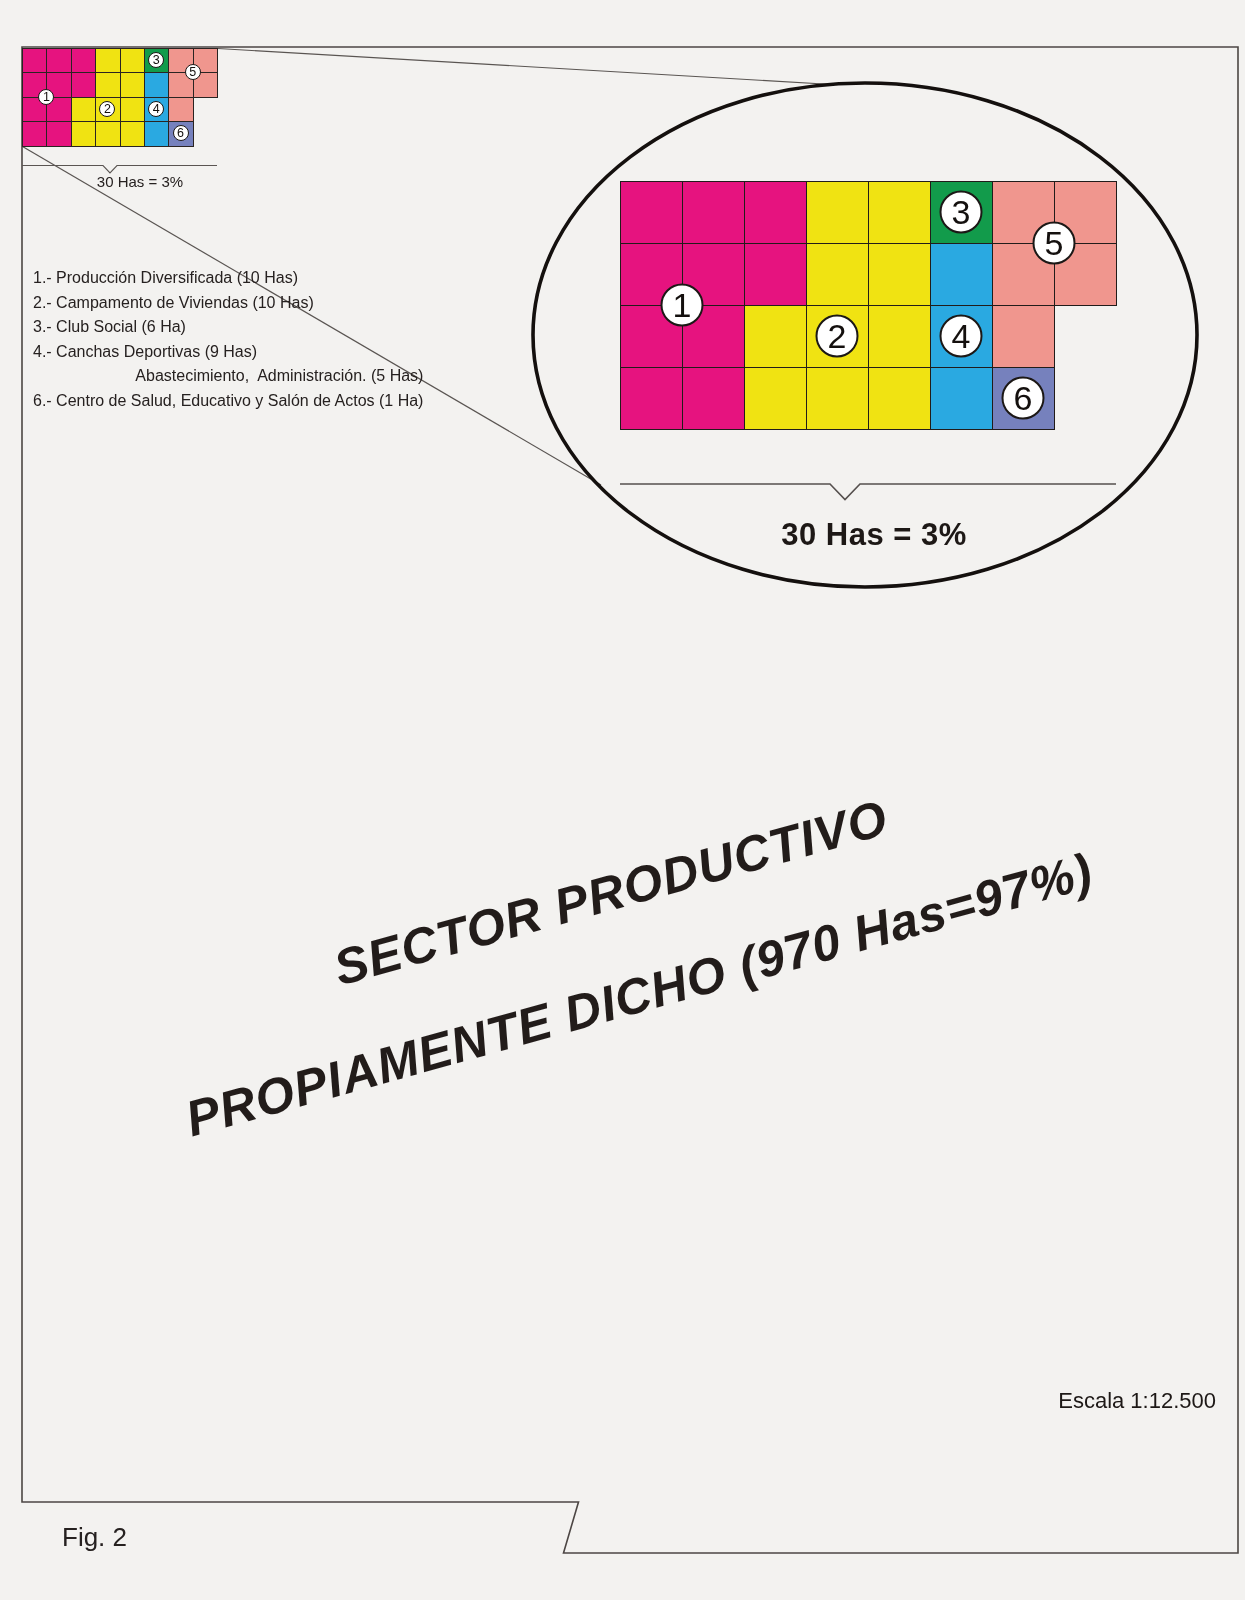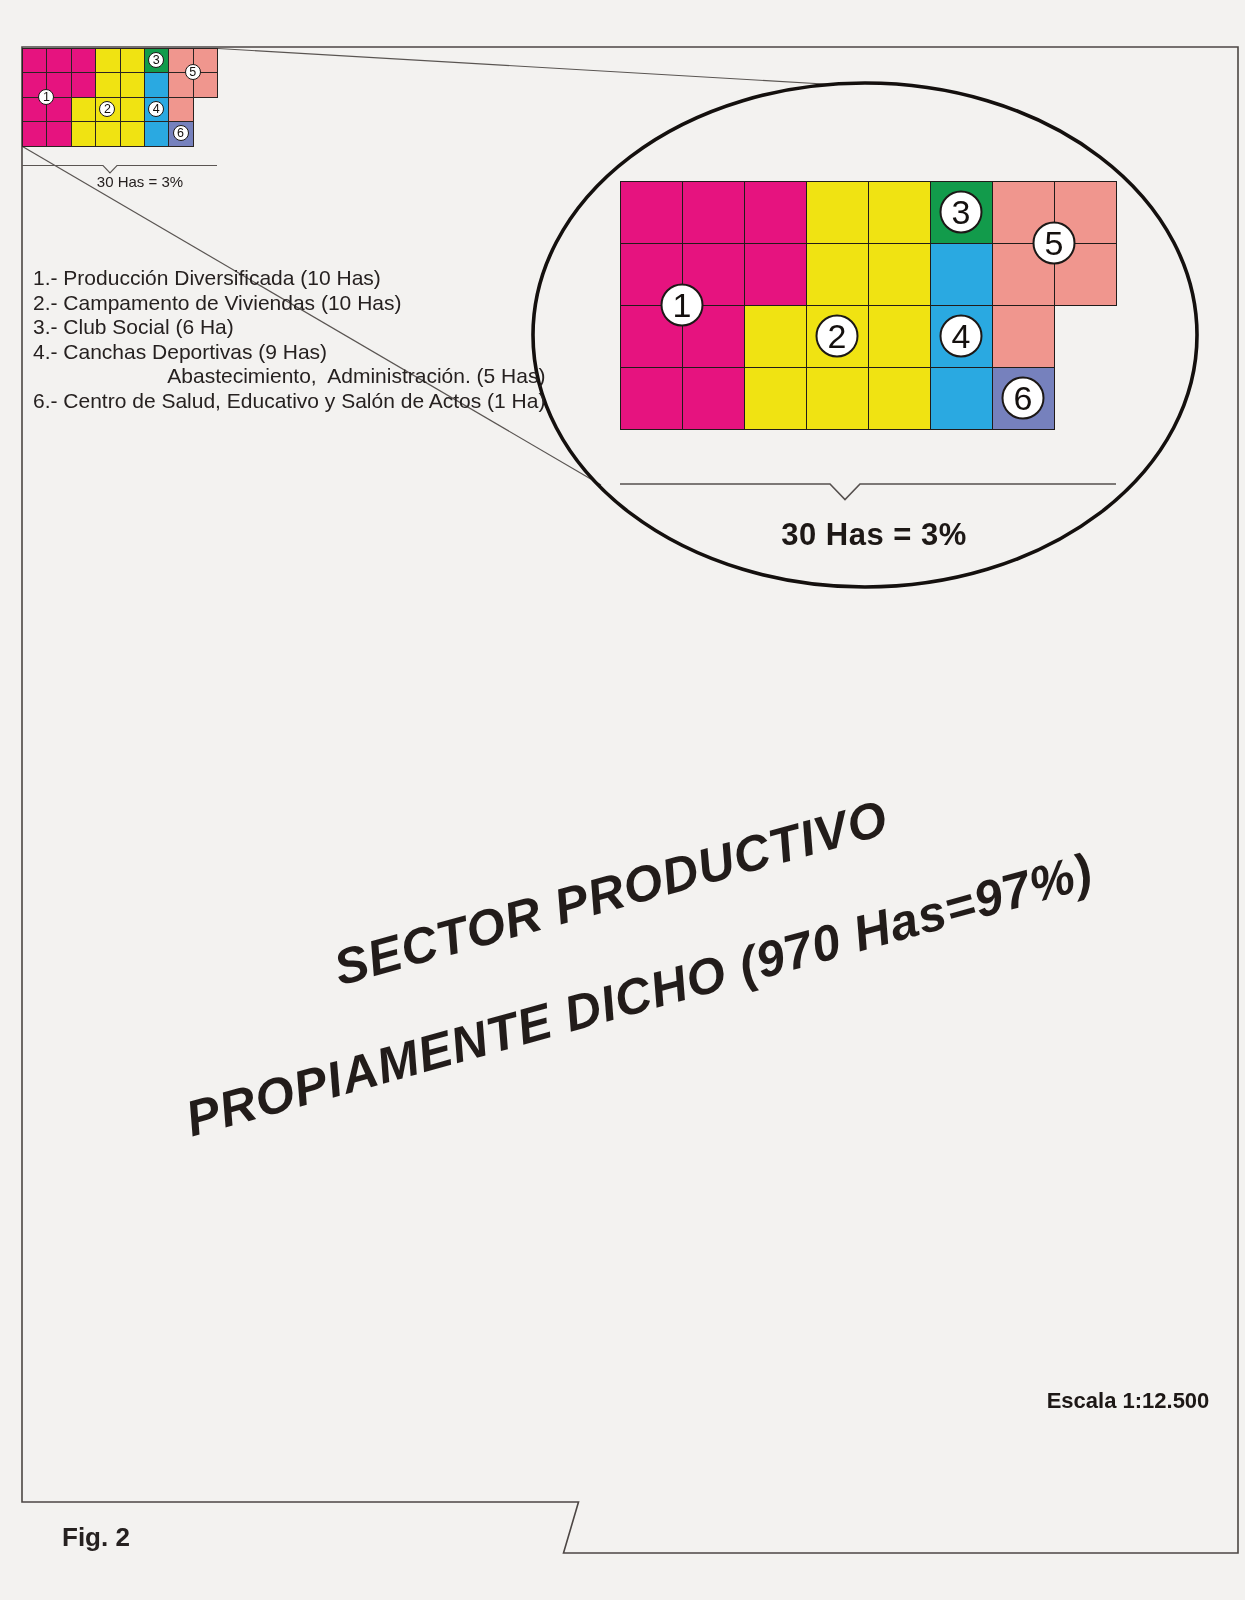--- a/index.html
+++ b/index.html
@@ -20,32 +20,32 @@
     position:absolute;transform:translate(-50%,-50%);
     background:#ffffff;border:1.5px solid #1c1816;border-radius:50%;
     display:flex;align-items:center;justify-content:center;
     color:#14100e;box-sizing:border-box;font-weight:400;
   }
   #grid-big .marker{border-width:2px;}
 
   .brace-label-small{position:absolute;left:60px;top:173px;width:160px;text-align:center;font-size:15px;}
   .brace-label-big{position:absolute;left:754px;top:517px;width:240px;text-align:center;font-size:31px;font-weight:bold;color:#1d1816;letter-spacing:.5px;}
 
-  .legend{position:absolute;left:33px;top:266px;font-size:21px;line-height:24.5px;}
+  .legend{position:absolute;left:33px;top:266px;font-size:16px;line-height:24.5px;}
   .legend-line{white-space:pre;}
   .legend-line.indent{padding-left:16px;text-align:right;}
 
   .sector{
     position:absolute;left:105px;top:838px;width:1040px;
     text-align:center;font-size:50px;line-height:106px;
     font-weight:bold;font-style:italic;letter-spacing:1px;
     color:#221c1a;transform:rotate(-15.5deg);white-space:nowrap;
   }
-  .escala{position:absolute;left:1040px;top:1388px;width:176px;text-align:center;font-size:22px;font-weight:bold;color:#1d1816;}
-  .fig{position:absolute;left:62px;top:1522px;font-size:26px;font-weight:bold;}
+  .escala{position:absolute;left:1040px;top:1388px;width:176px;text-align:right;font-size:22px;font-weight:normal;color:#1d1816;}
+  .fig{position:absolute;left:62px;top:1522px;font-size:26px;}
 </style>
 </head>
 <body>
 
 <div class="canvas">
 
   <svg class="lines" viewBox="0 0 1245 1600">
 
     <path d="M22,47 H1238 V1553 H563.5 L578.5,1502 H22 Z" fill="none" stroke="#4c4644" stroke-width="1.6"></path>
 

